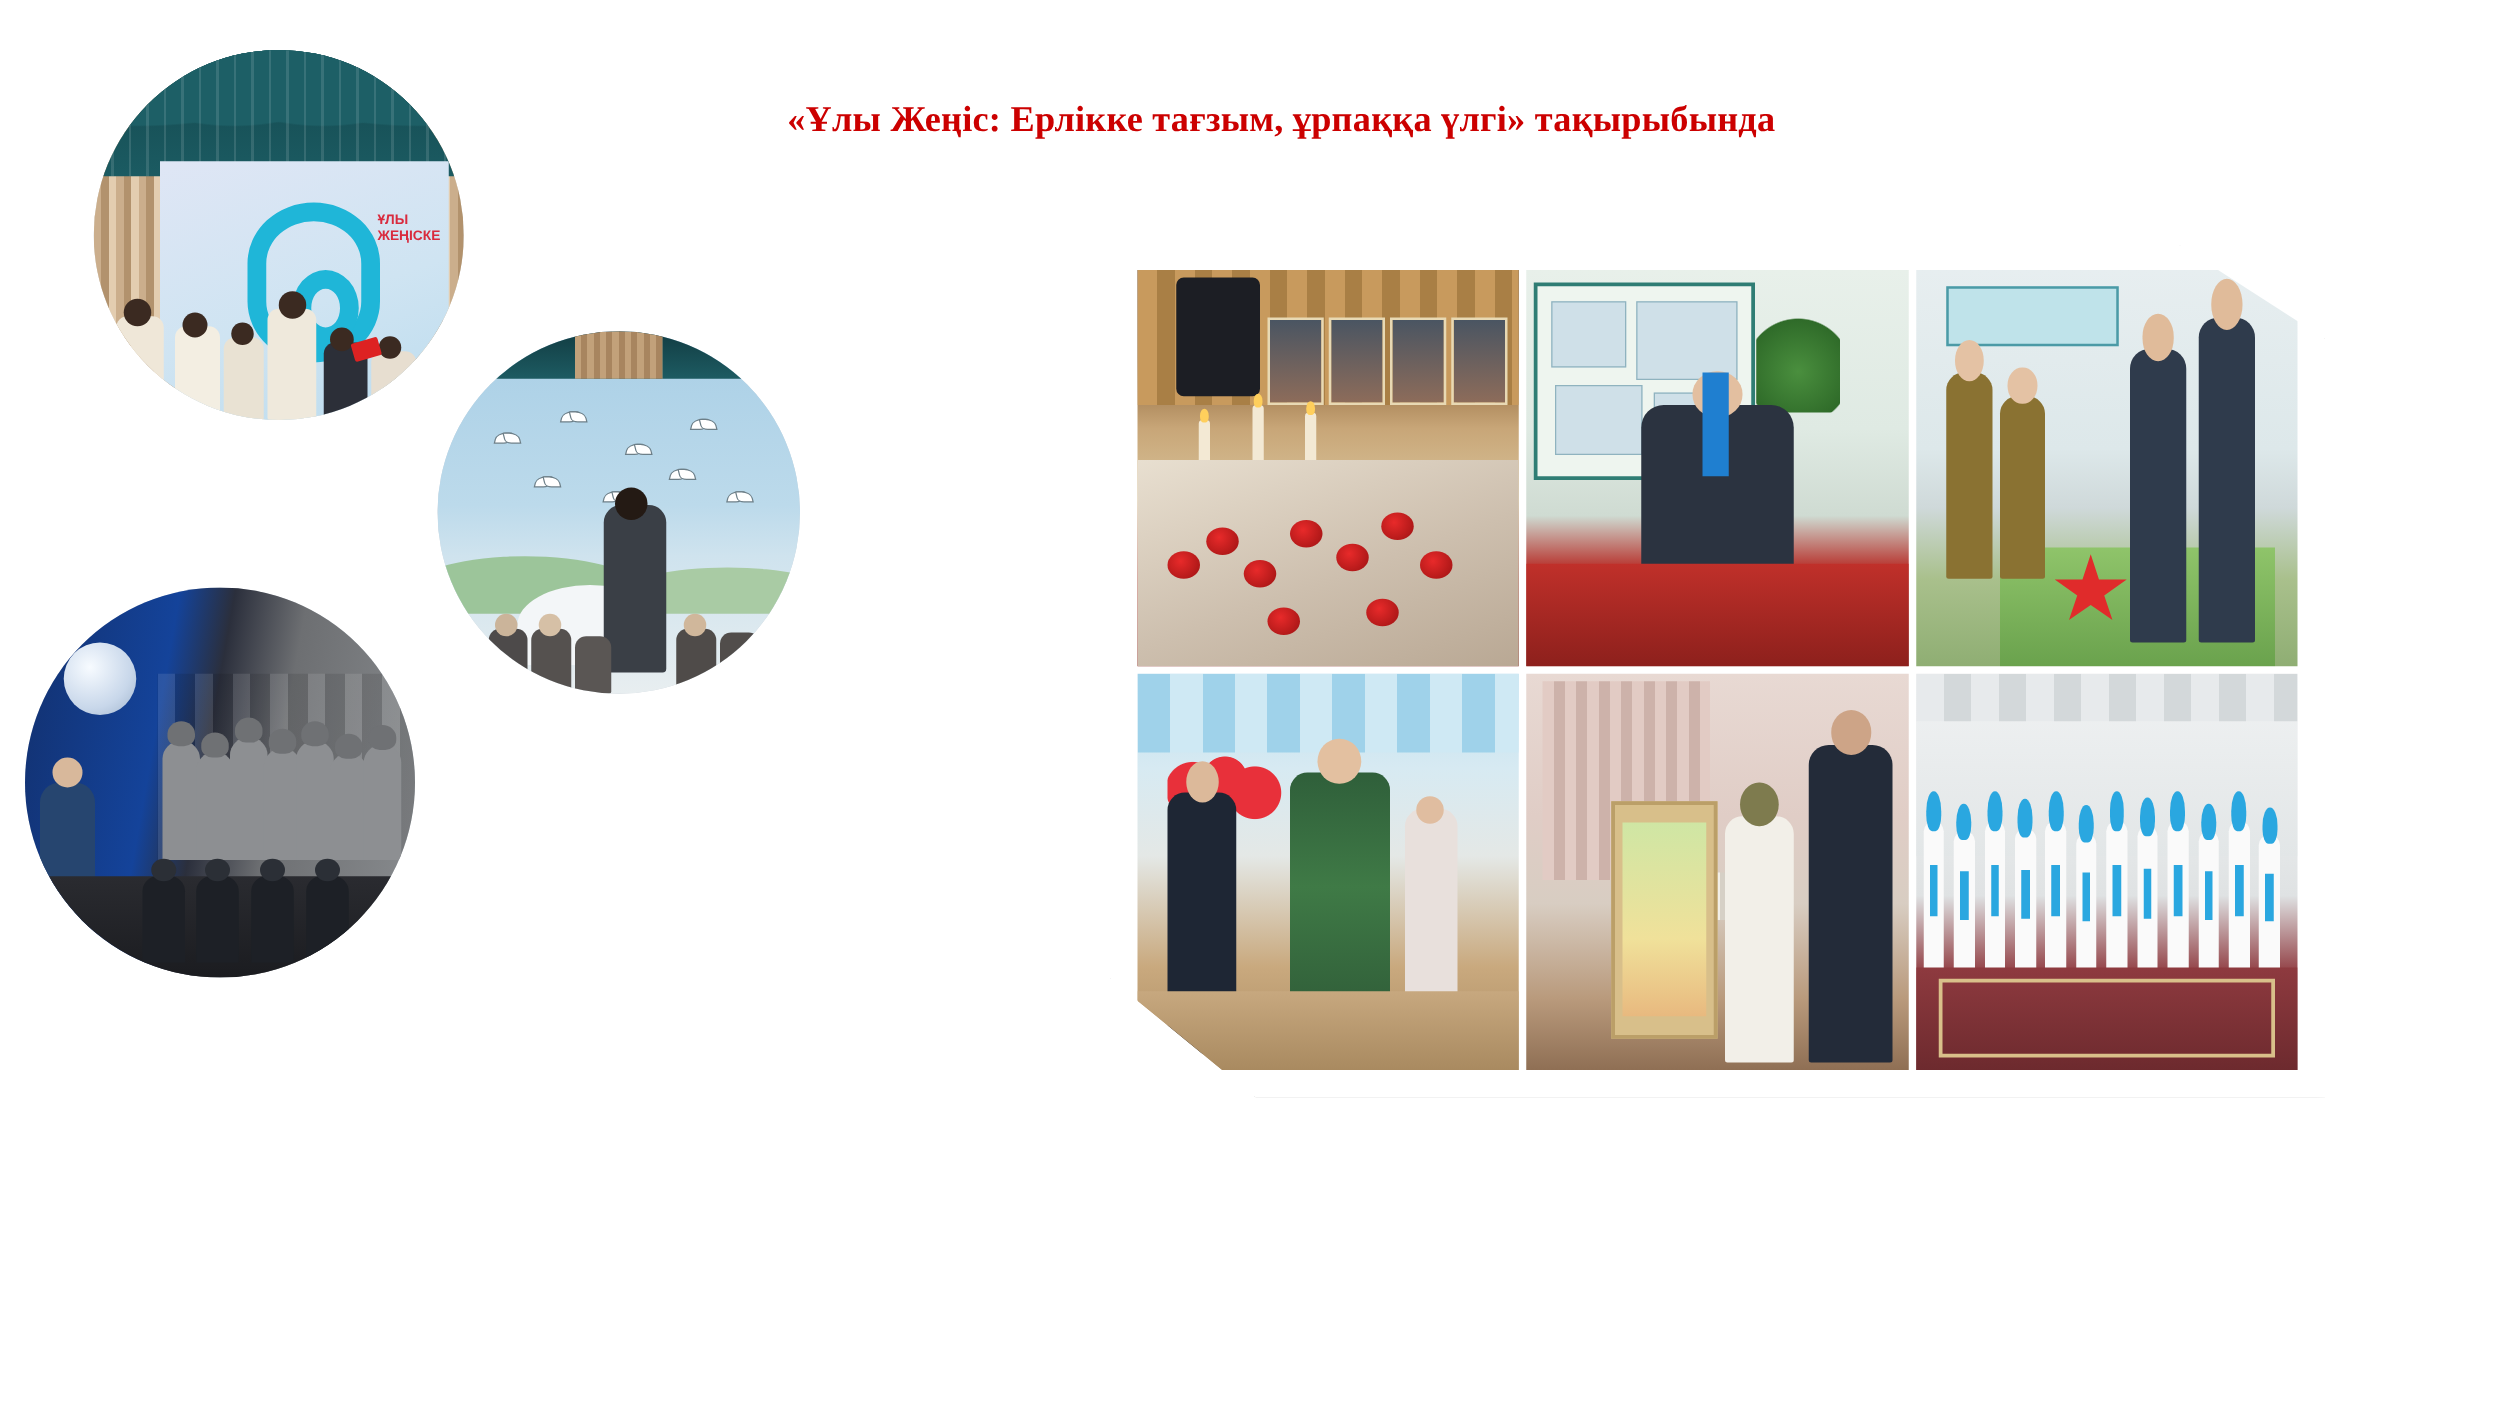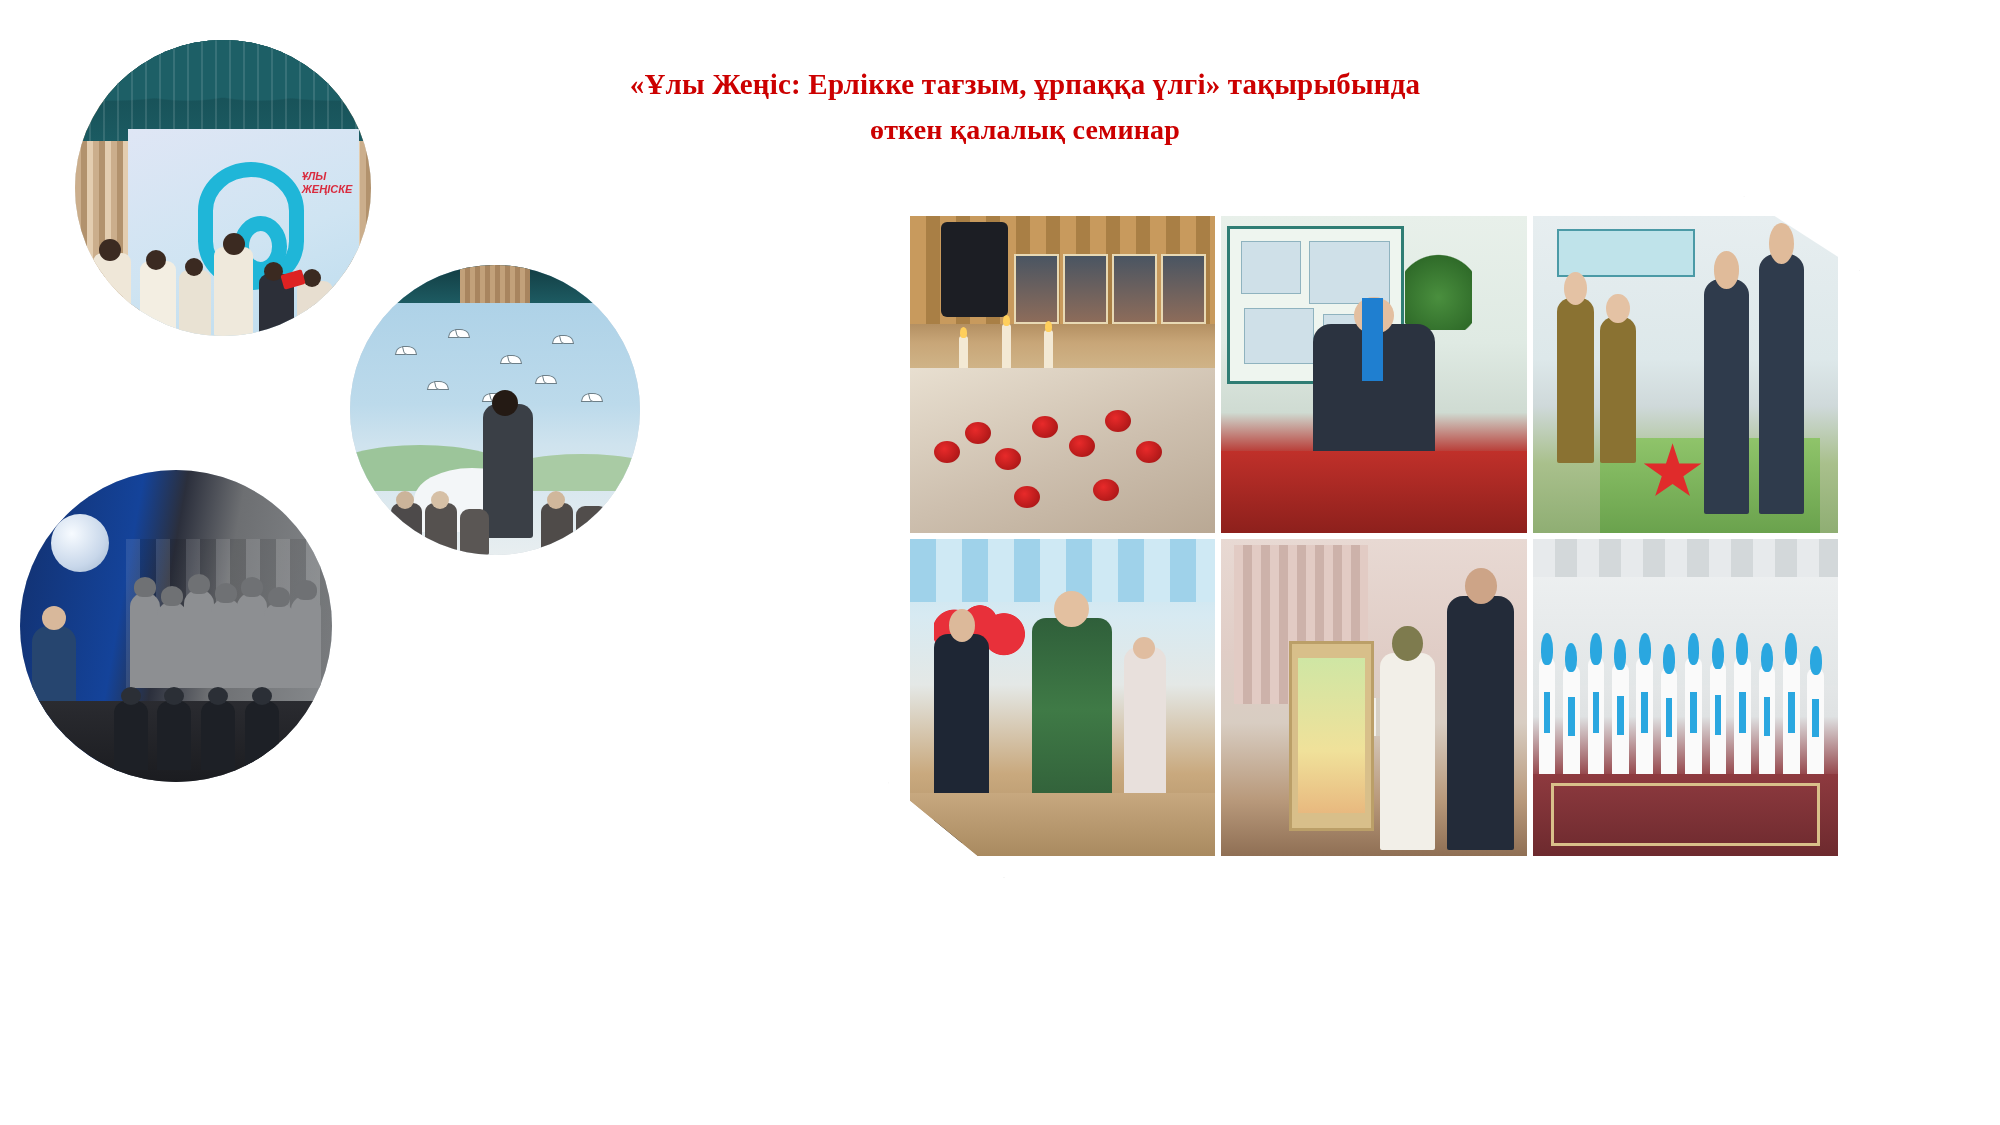--- a/index.html
+++ b/index.html
@@ -9,40 +9,40 @@
     background:#ffffff;
     font-family:"Liberation Serif", serif;
     overflow:hidden;
     position:relative;
   }
   .slide{position:relative;width:2000px;height:1125px;background:#fff;overflow:hidden;}
 
   
   .title-block{
     position:absolute;
-    left:470px;top:62px;width:1110px;
+    left:470px;top:74px;width:1110px;
     text-align:center;
     color:#CC0000;
     font-family:"Liberation Serif", serif;
     font-weight:bold;
     font-size:29px;
     line-height:45px;
     letter-spacing:0.2px;
   }
   .title-line{display:block;white-space:nowrap;}
   .title-line.second{font-size:28px;}
 
   
   .circle{
     position:absolute;
     border-radius:50%;
     overflow:hidden;
     background:#cfd6dd;
   }
-  .circle .cimg{position:absolute;inset:0;font-style:italic;}
+  .circle .cimg{position:absolute;inset:0;}
 
   
   #circle-1{left:75px;top:40px;width:296px;height:296px;}
   
   #circle-2{left:350px;top:265px;width:290px;height:290px;}
   
   #circle-3{left:20px;top:470px;width:312px;height:312px;}
 
   
   .sky{position:absolute;left:0;right:0;top:0;bottom:0;}
@@ -218,21 +218,20 @@
     cursor:pointer;
   }
 </style>
 </head>
 <body>
 
 <div class="slide">
 
   <div class="title-block">
     <span class="title-line first">«Ұлы Жеңіс: Ерлікке тағзым, ұрпаққа үлгі» тақырыбында</span>
-    <span class="title-line second">өткен қалалық  семинар</span>
   </div>
 
   <div class="circle" id="circle-1">
     <div class="cimg">
       <div class="sky" style="background:#e7e2d6;"></div>
       <div class="curtain-side left"></div>
       <div class="curtain-side right"></div>
       <div class="curtain-top"></div>
       <div class="screen">
         <div class="eighty"></div>

